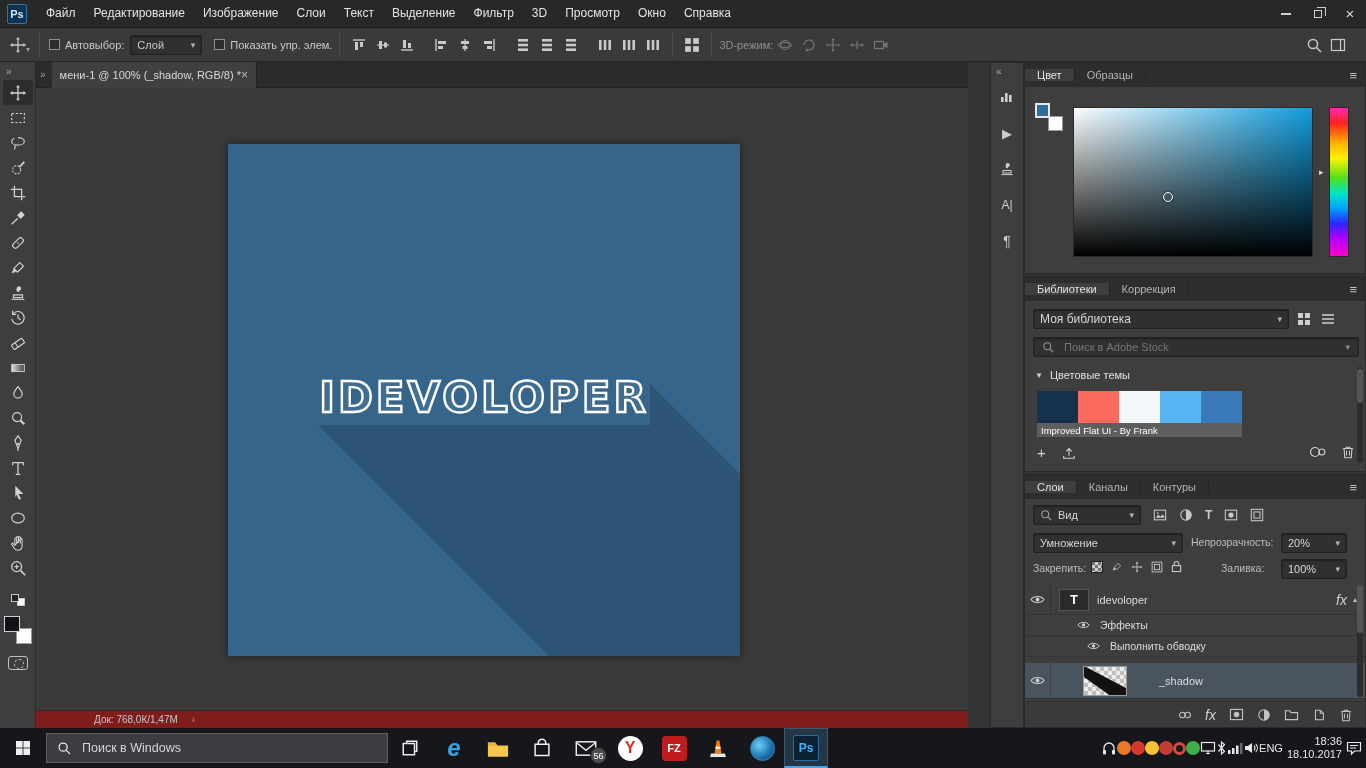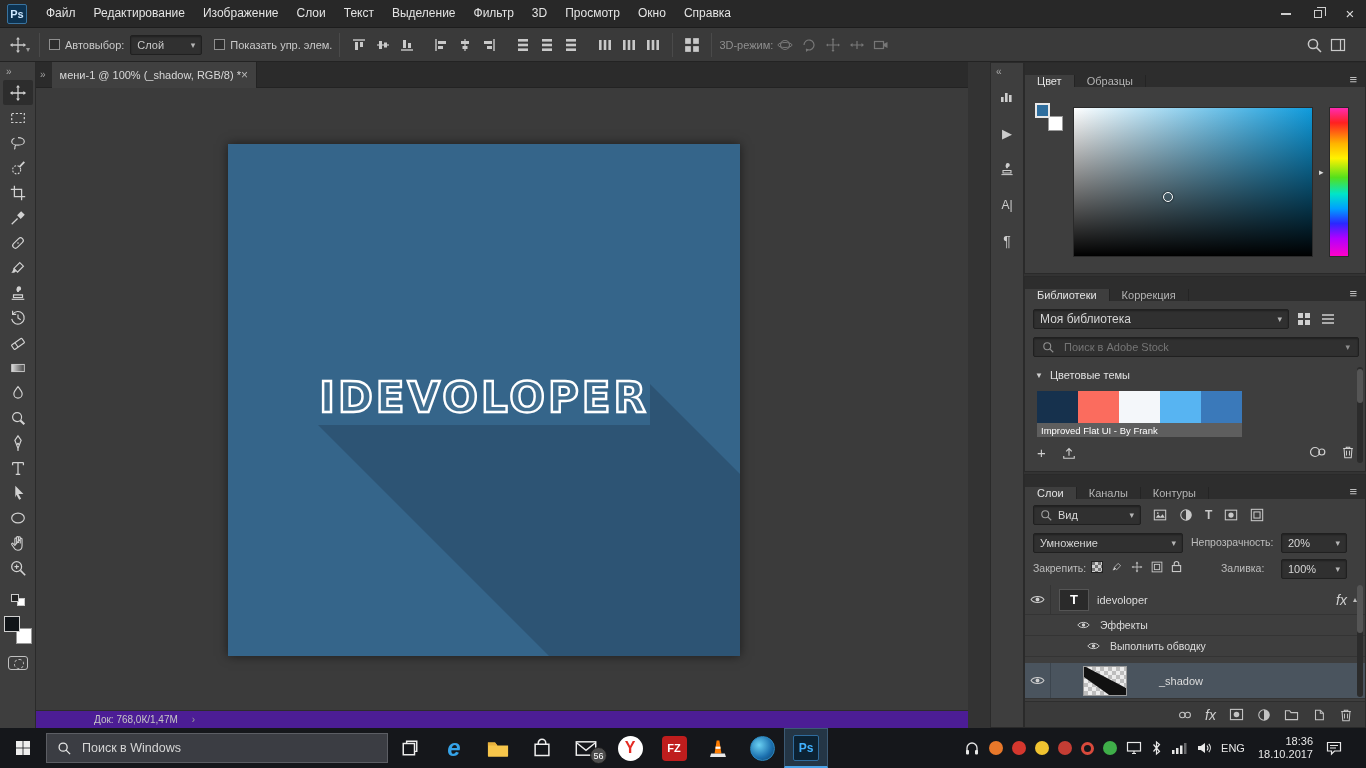--- a/index.html
+++ b/index.html
@@ -57,33 +57,33 @@
   #doc-tab{height:26px;max-width:232px;background:#404040;border-right:1px solid #232323;display:flex;align-items:center;
            padding:0 8px;font-size:11px;color:#d8d8d8;white-space:nowrap;overflow:hidden;}
   #doc-tab .close{color:#b9b9b9;font-size:12px;}
   #canvas{position:absolute;left:192px;top:82px;width:512px;height:512px;box-shadow:0 0 10px rgba(0,0,0,.55);}
   #canvas svg{position:absolute;left:0;top:0;}
   .canvas-title{position:absolute;left:0;right:0;top:229px;height:52px;text-align:center;
        font-family:"DejaVu Sans","Liberation Sans",sans-serif;font-weight:bold;font-size:42px;letter-spacing:3px;color:#fff;}
   @supports (-webkit-text-stroke: 2px #fff){
     .canvas-title{color:rgba(255,255,255,0.06);-webkit-text-stroke:2.4px #fff;}
   }
-  #statusbar{position:absolute;left:0;bottom:0;width:100%;height:18px;background:#4c1d95;border-top:1px solid #2c2c2c;
+  #statusbar{position:absolute;left:0;bottom:0;width:100%;height:18px;background:#7f1d1d;border-top:1px solid #2c2c2c;
              display:flex;align-items:center;font-size:10px;color:#c6c6c6;padding-left:58px;gap:14px;}
 
   
   #rail{position:absolute;left:990px;top:62px;width:34px;bottom:40px;background:#3e3e3e;border:1px solid #2a2a2a;
         display:flex;flex-direction:column;align-items:center;z-index:6;}
   #rail .dock-head{height:16px;width:100%;display:flex;align-items:center;justify-content:flex-start;padding-left:5px;color:#a8a8a8;font-size:10px;}
   .rail-btn{width:28px;height:30px;display:flex;align-items:center;justify-content:center;color:#cdcdcd;font-size:13px;margin:3px 0;border-radius:2px;}
 
   
   #panels{position:absolute;left:1024px;top:62px;width:342px;bottom:40px;}
   .panel{position:absolute;left:0;width:342px;background:#3e3e3e;border:1px solid #2a2a2a;}
-  .tabrow{height:24px;background:#2d2d2d;display:flex;align-items:flex-end;font-size:11px;color:#b4b4b4;}
+  .tabrow{height:24px;background:#2d2d2d;display:flex;align-items:center;font-size:11px;color:#b4b4b4;}
   .ptab{padding:0 12px;display:flex;align-items:center;border-right:1px solid #242424;}
   .ptab.active{background:#3e3e3e;color:#e3e3e3;}
   .pmenu{margin-left:auto;display:flex;align-items:center;padding:0 8px;color:#bdbdbd;font-size:13px;}
 
   
   #grad-field{position:absolute;left:48px;top:44px;width:240px;height:150px;border:1px solid #2a2a2a;
       background:linear-gradient(to bottom,rgba(0,0,0,0),#000),linear-gradient(to right,#fff,#0f9bdc);}
   #grad-marker{position:absolute;left:89px;top:84px;width:10px;height:10px;border:1.5px solid #fff;border-radius:50%;box-shadow:0 0 2px #000;}
   #hue-bar{position:absolute;left:304px;top:44px;width:20px;height:150px;border:1px solid #2a2a2a;
       background:linear-gradient(180deg,#ff2bb1 0%,#ff2020 10%,#ffb300 24%,#fff200 34%,#54e01c 47%,#00e5c8 58%,#00a0ff 68%,#2a28ff 78%,#b000ff 88%,#ff00c8 100%);}
@@ -118,21 +118,21 @@
   #taskbar{position:absolute;left:0;bottom:0;width:100%;height:40px;background:#15171b;display:flex;align-items:stretch;z-index:10;}
   .tb-btn{width:46px;display:flex;align-items:center;justify-content:center;color:#eee;}
   #tb-search{width:342px;margin:5px 0;background:#3b3d43;border:1px solid #5c5e64;display:flex;align-items:center;padding:0 10px;gap:9px;color:#e6e6e6;}
   #tb-search input{background:transparent;border:none;outline:none;color:#e6e6e6;font-size:12.5px;width:270px;font-family:inherit;}
   #tb-search input::placeholder{color:#d6d6d6;opacity:1;}
   .tb-app{width:44px;display:flex;align-items:center;justify-content:center;position:relative;color:#eee;}
   .tb-app.active{background:#243646;border:1px solid #3c5a74;border-bottom:2px solid #4aa3e8;}
   .round-icon{width:25px;height:25px;border-radius:50%;display:flex;align-items:center;justify-content:center;font-weight:bold;}
   .badge{position:absolute;right:1px;bottom:4px;min-width:17px;height:17px;border-radius:50%;background:#4d4d4d;border:1px solid #1c1c1c;
          color:#fff;font-size:9px;display:flex;align-items:center;justify-content:center;}
-  #tray{margin-left:auto;display:flex;align-items:center;gap:9px;padding-right:24px;color:#e8e8e8;}
+  #tray{margin-left:auto;display:flex;align-items:center;padding-right:4px;color:#e8e8e8;}
   .dot{width:14px;height:14px;border-radius:50%;}
   .dot.ring{background:transparent;border:3px solid #d94a3c;width:13px;height:13px;}
   #clock{text-align:right;font-size:11px;line-height:13px;margin:0 4px;}
   .ps-tile{width:26px;height:26px;border-radius:2px;background:#0c2233;border:1px solid #2f6c9e;color:#41b2ff;
            font-size:12px;font-weight:bold;display:flex;align-items:center;justify-content:center;}
 </style>
 </head>
 <body>
 
 <svg style="position:absolute;width:0;height:0;overflow:hidden" aria-hidden="true">

